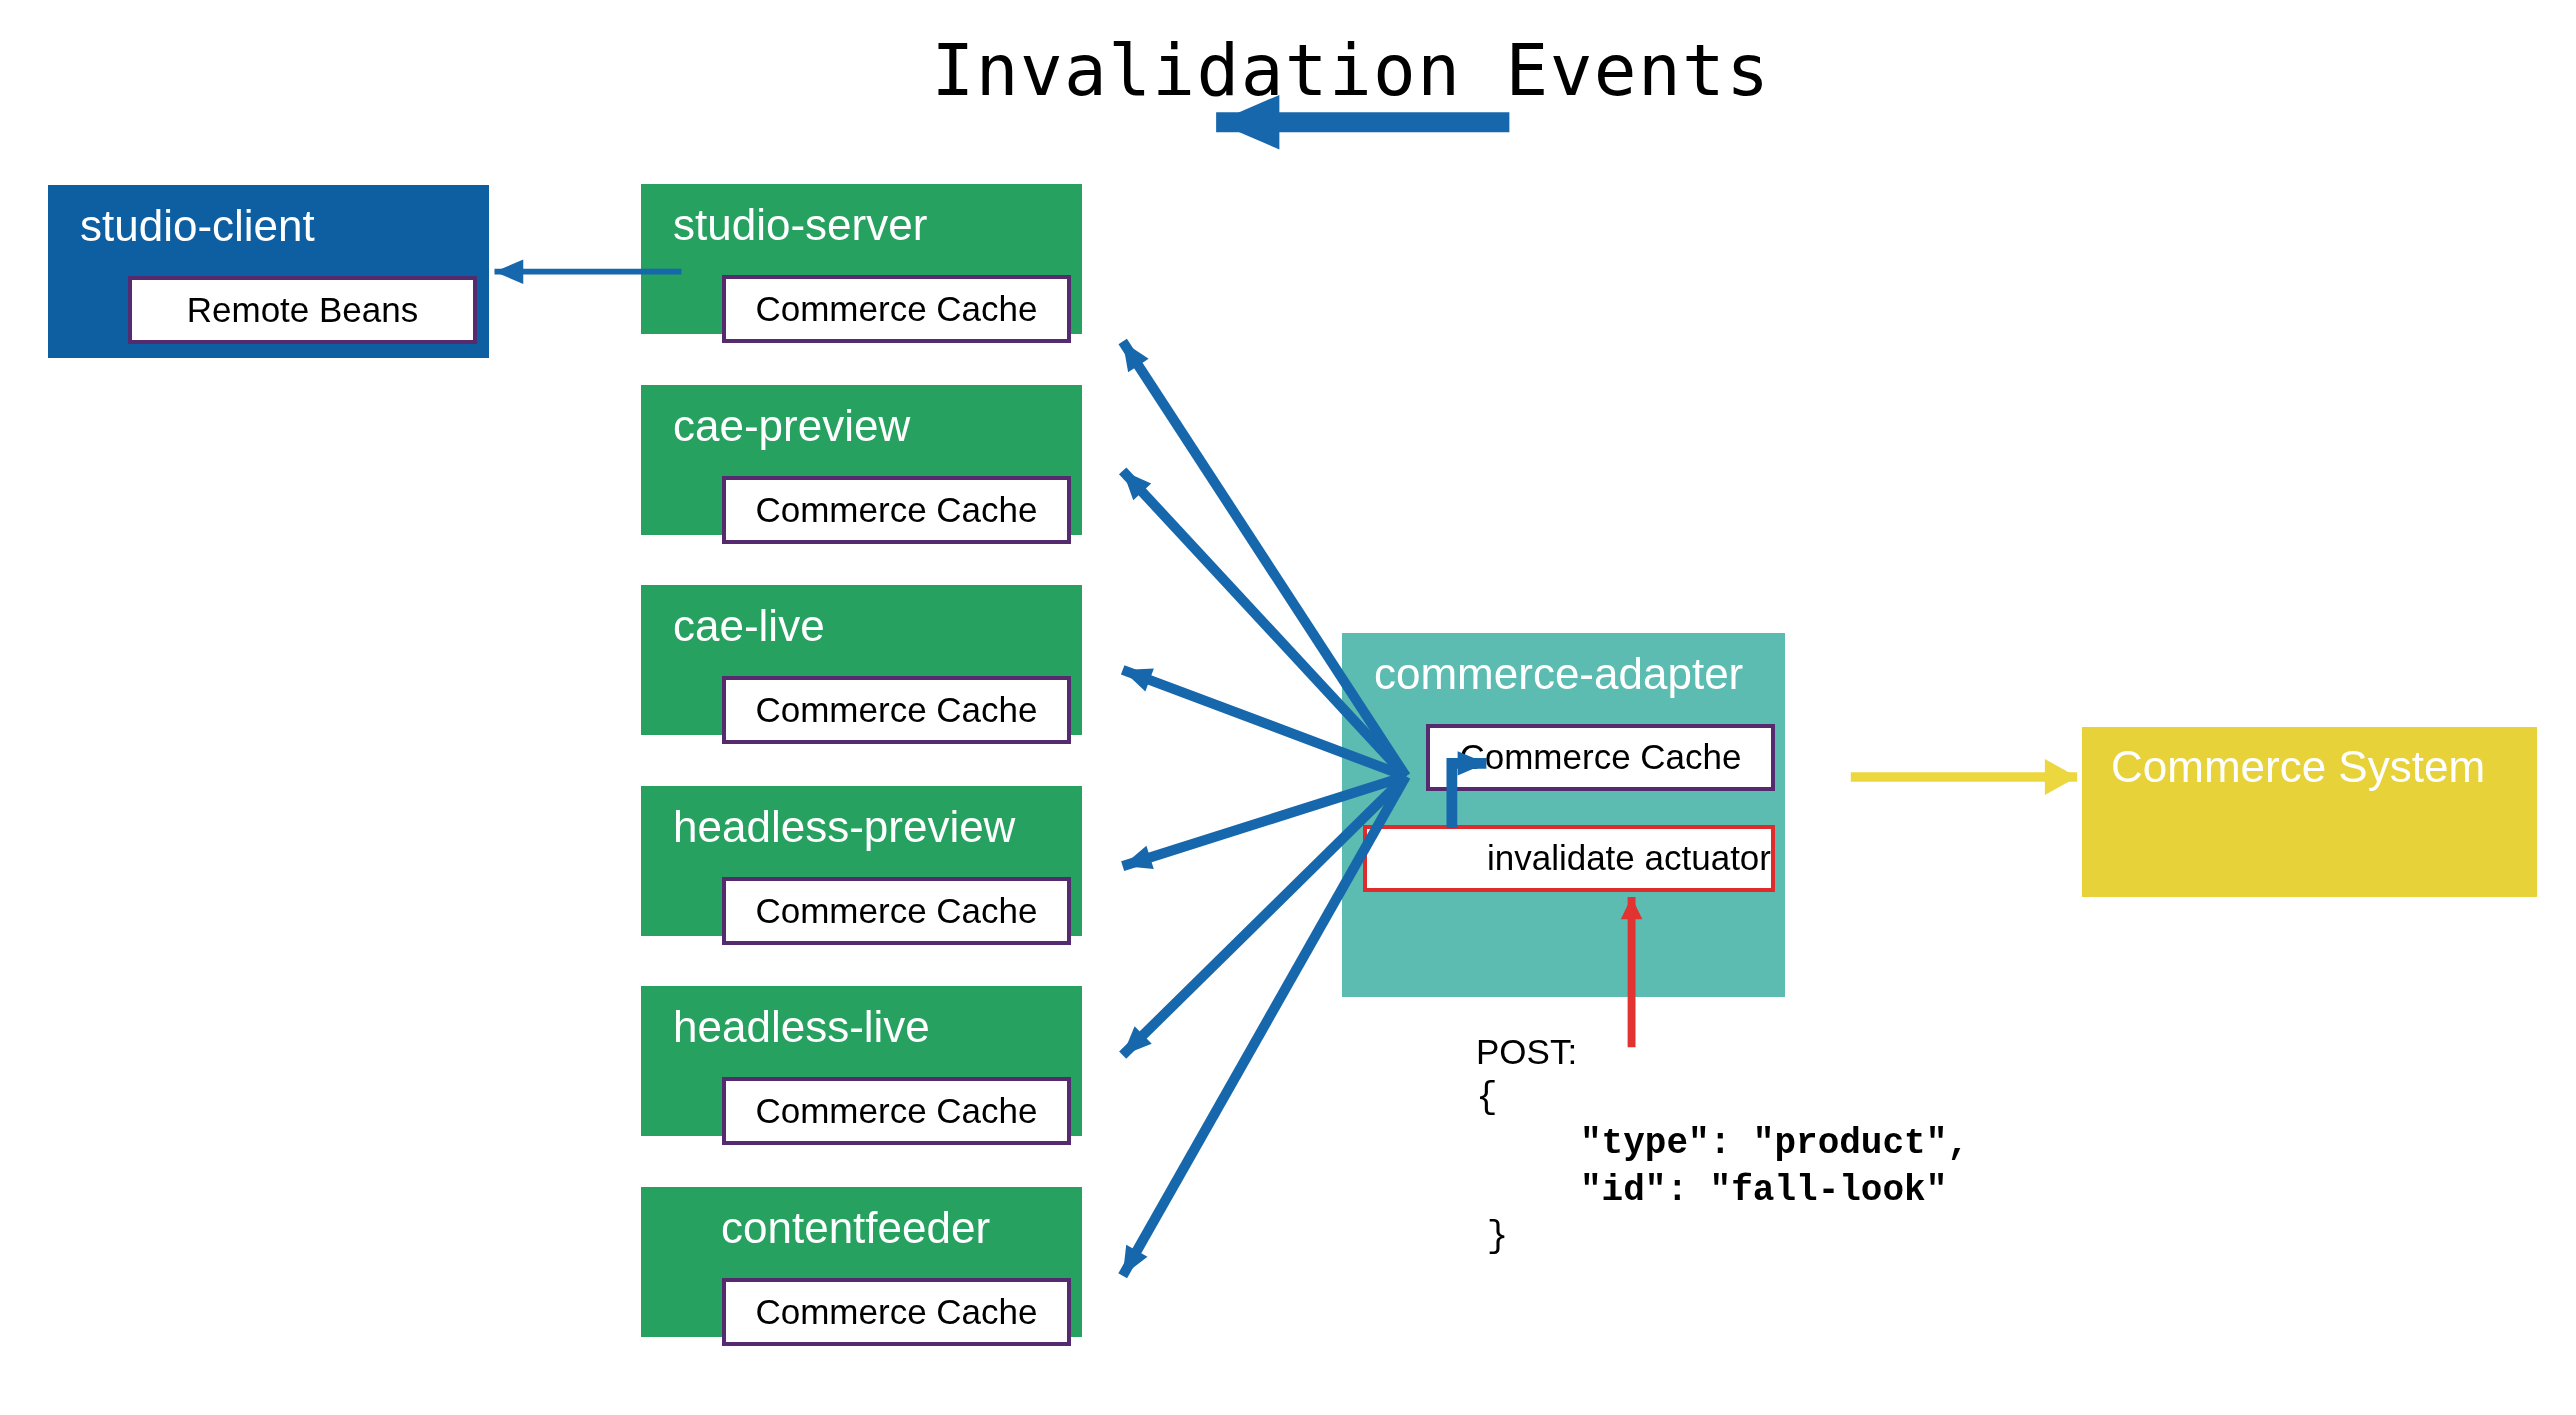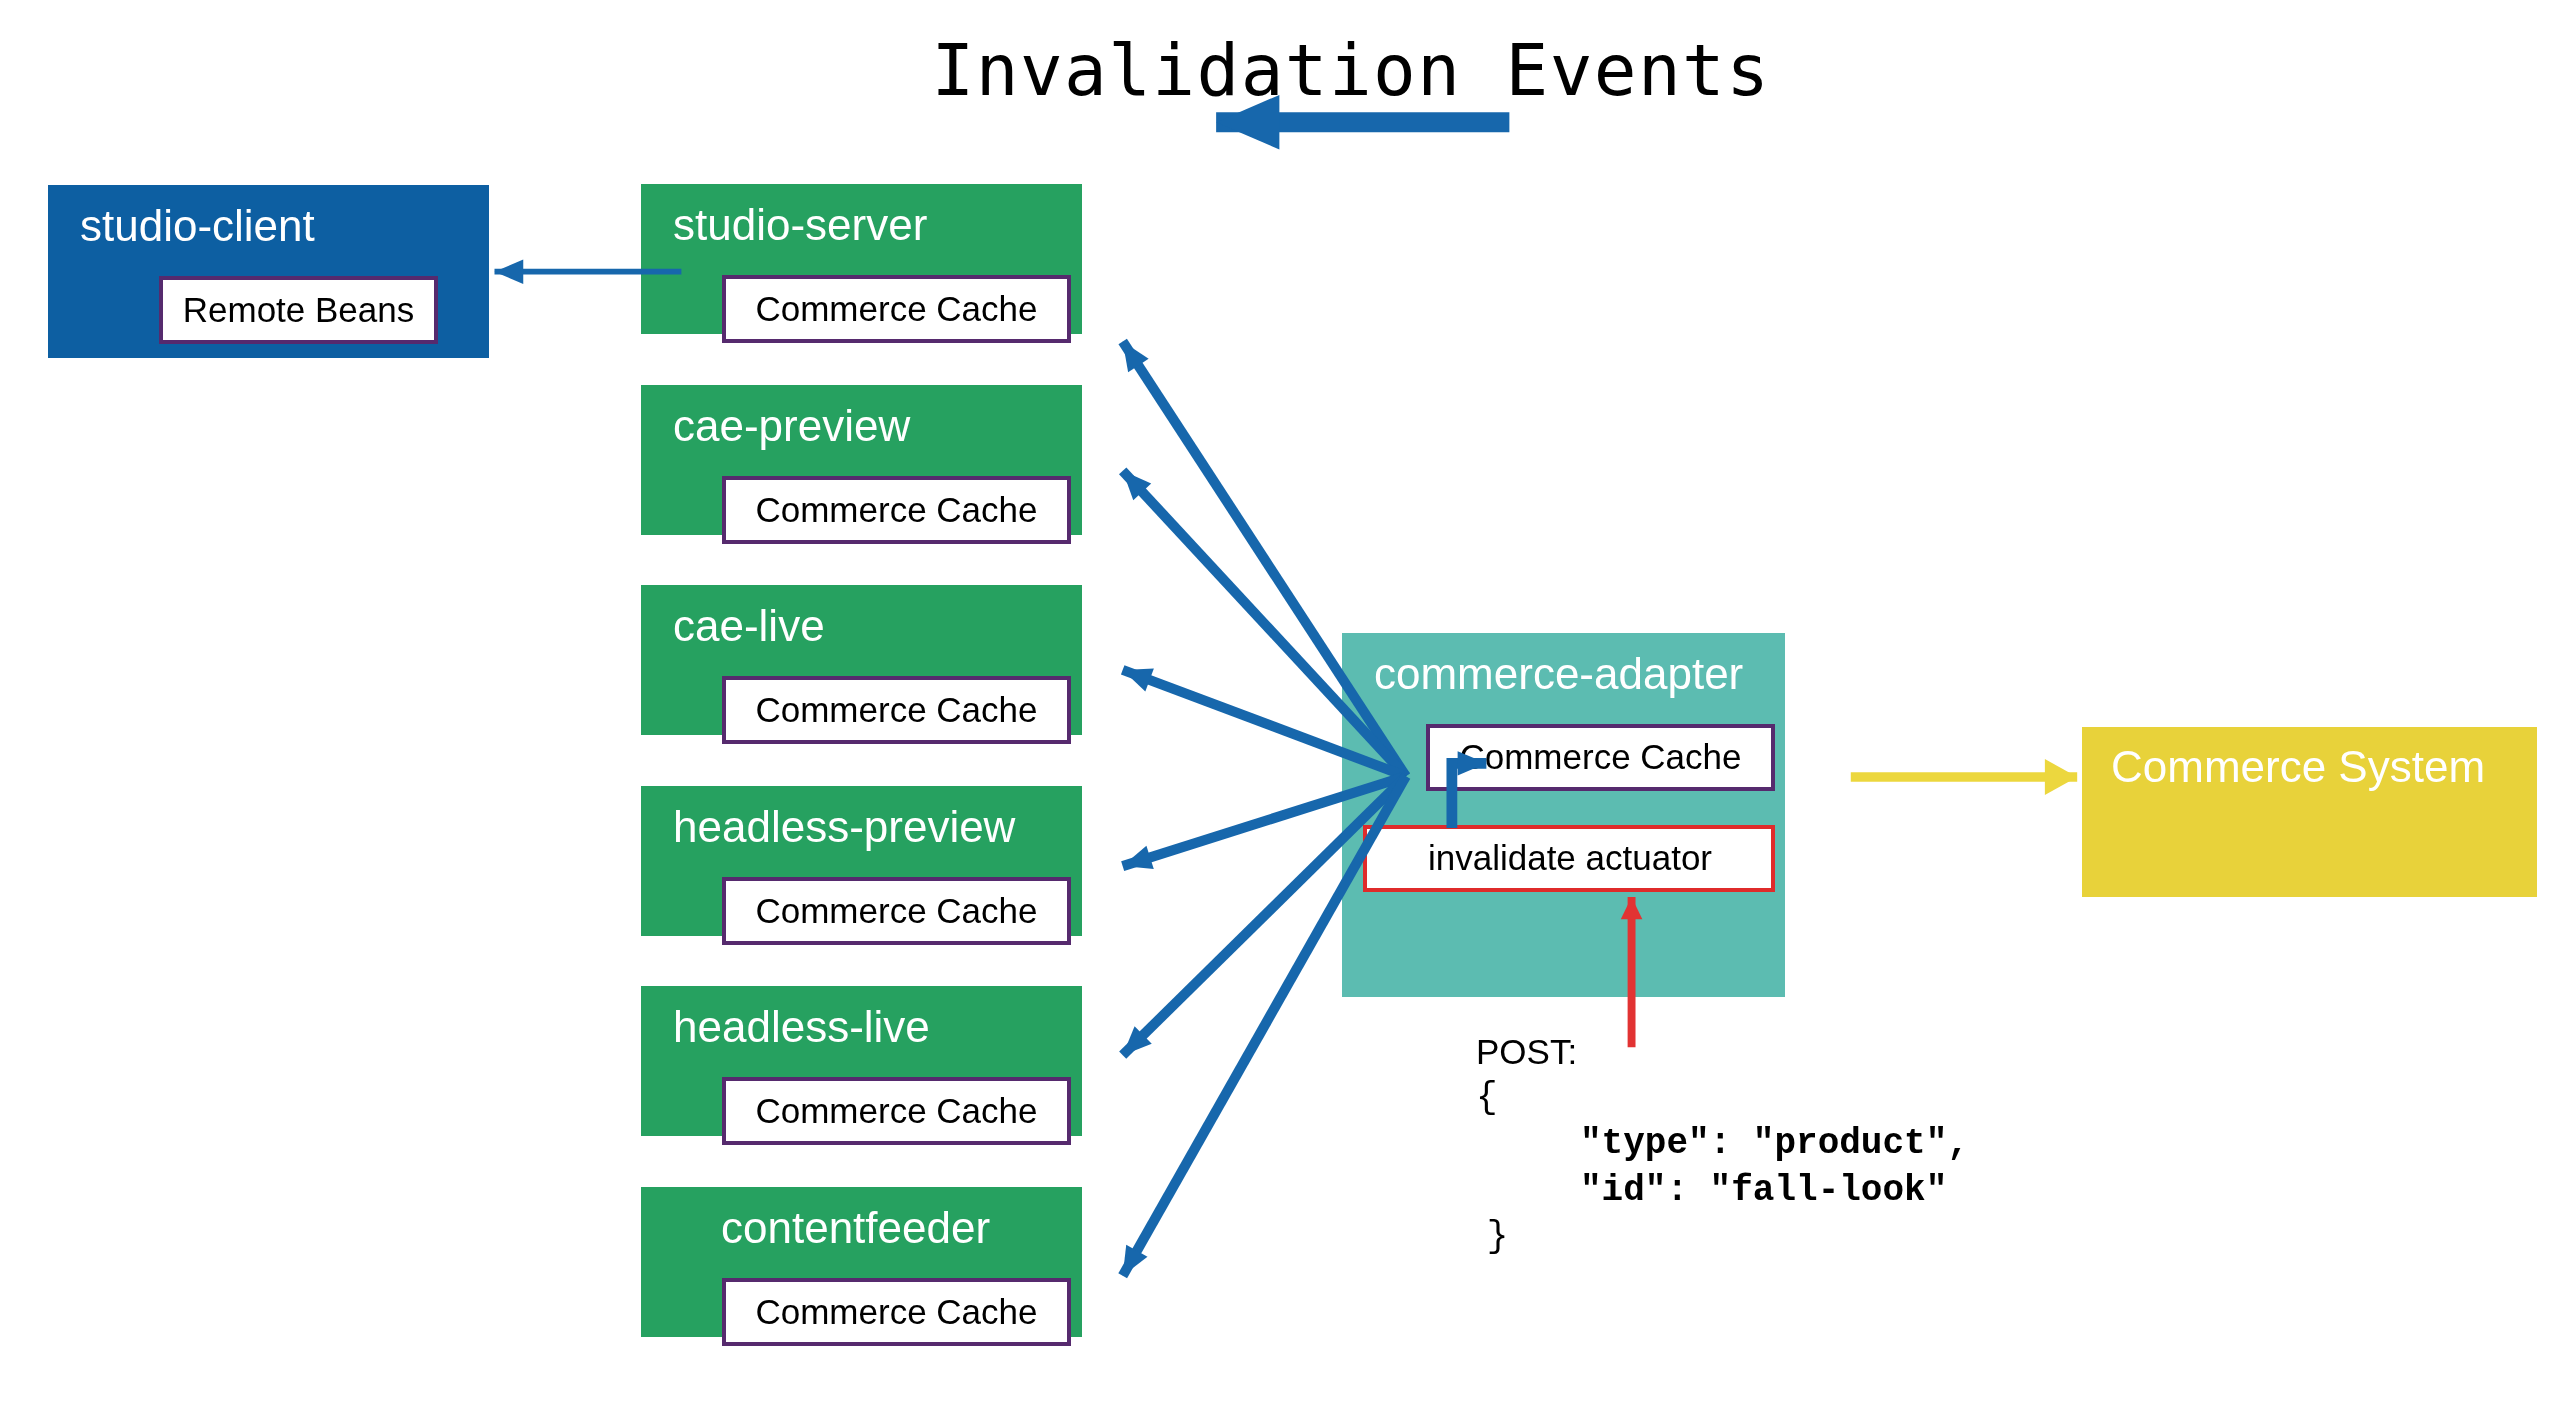--- a/index.html
+++ b/index.html
@@ -28,34 +28,34 @@
     white-space:nowrap;
   }
 
   .blue-box{background:var(--blue_box);}
   .green-box{background:var(--green);}
   .teal-box{background:var(--teal);}
   .yellow-box{background:var(--yellow);margin-top:38px;}
 
   
   .studio-client{left:48px; top:185px; width:441px; height:173px;}
-  .studio-client .innerbox{left:80px; top:91px; width:279px; height:68px;margin-left:31px;}
+  .studio-client .innerbox{left:80px; top:91px; width:349px; height:68px;}
 
   
   .svc{left:641px; width:441px; height:150px;}
   .svc .innerbox{left:81px; top:91px; width:349px; height:68px;}
   .svc0{top:184px;} .svc1{top:385px;} .svc2{top:585px;}
   .svc3{top:786px;} .svc4{top:986px;} .svc5{top:1187px;padding-left:48px;}
 
   
   .adapter{left:1342px; top:633px; width:443px; height:364px;}
   .adapter .cachebox{left:84px; top:91px; width:349px; height:67px; line-height:58px;}
   .adapter .actuatorbox{
     left:21px; top:192px; width:412px; height:67px; line-height:58px;
-    border-color:var(--red); text-align:center; padding-left:2px;
+    border-color:var(--red); text-align:right; padding-left:2px;
   }
 
   
   .system{left:2082px; top:689px; width:455px; height:170px;}
   .system .nlabel{padding:16px 0 0 29px;}
 
   
   .post{position:absolute; left:1440px; top:1028px; width:604px; color:#000;margin-left:36px;}
   .post .p-method{font-size:35px; line-height:47px; font-family:"Liberation Sans", sans-serif;}
   .post .p-brace{font-family:"Liberation Mono", monospace; font-size:36px; line-height:45px;}

